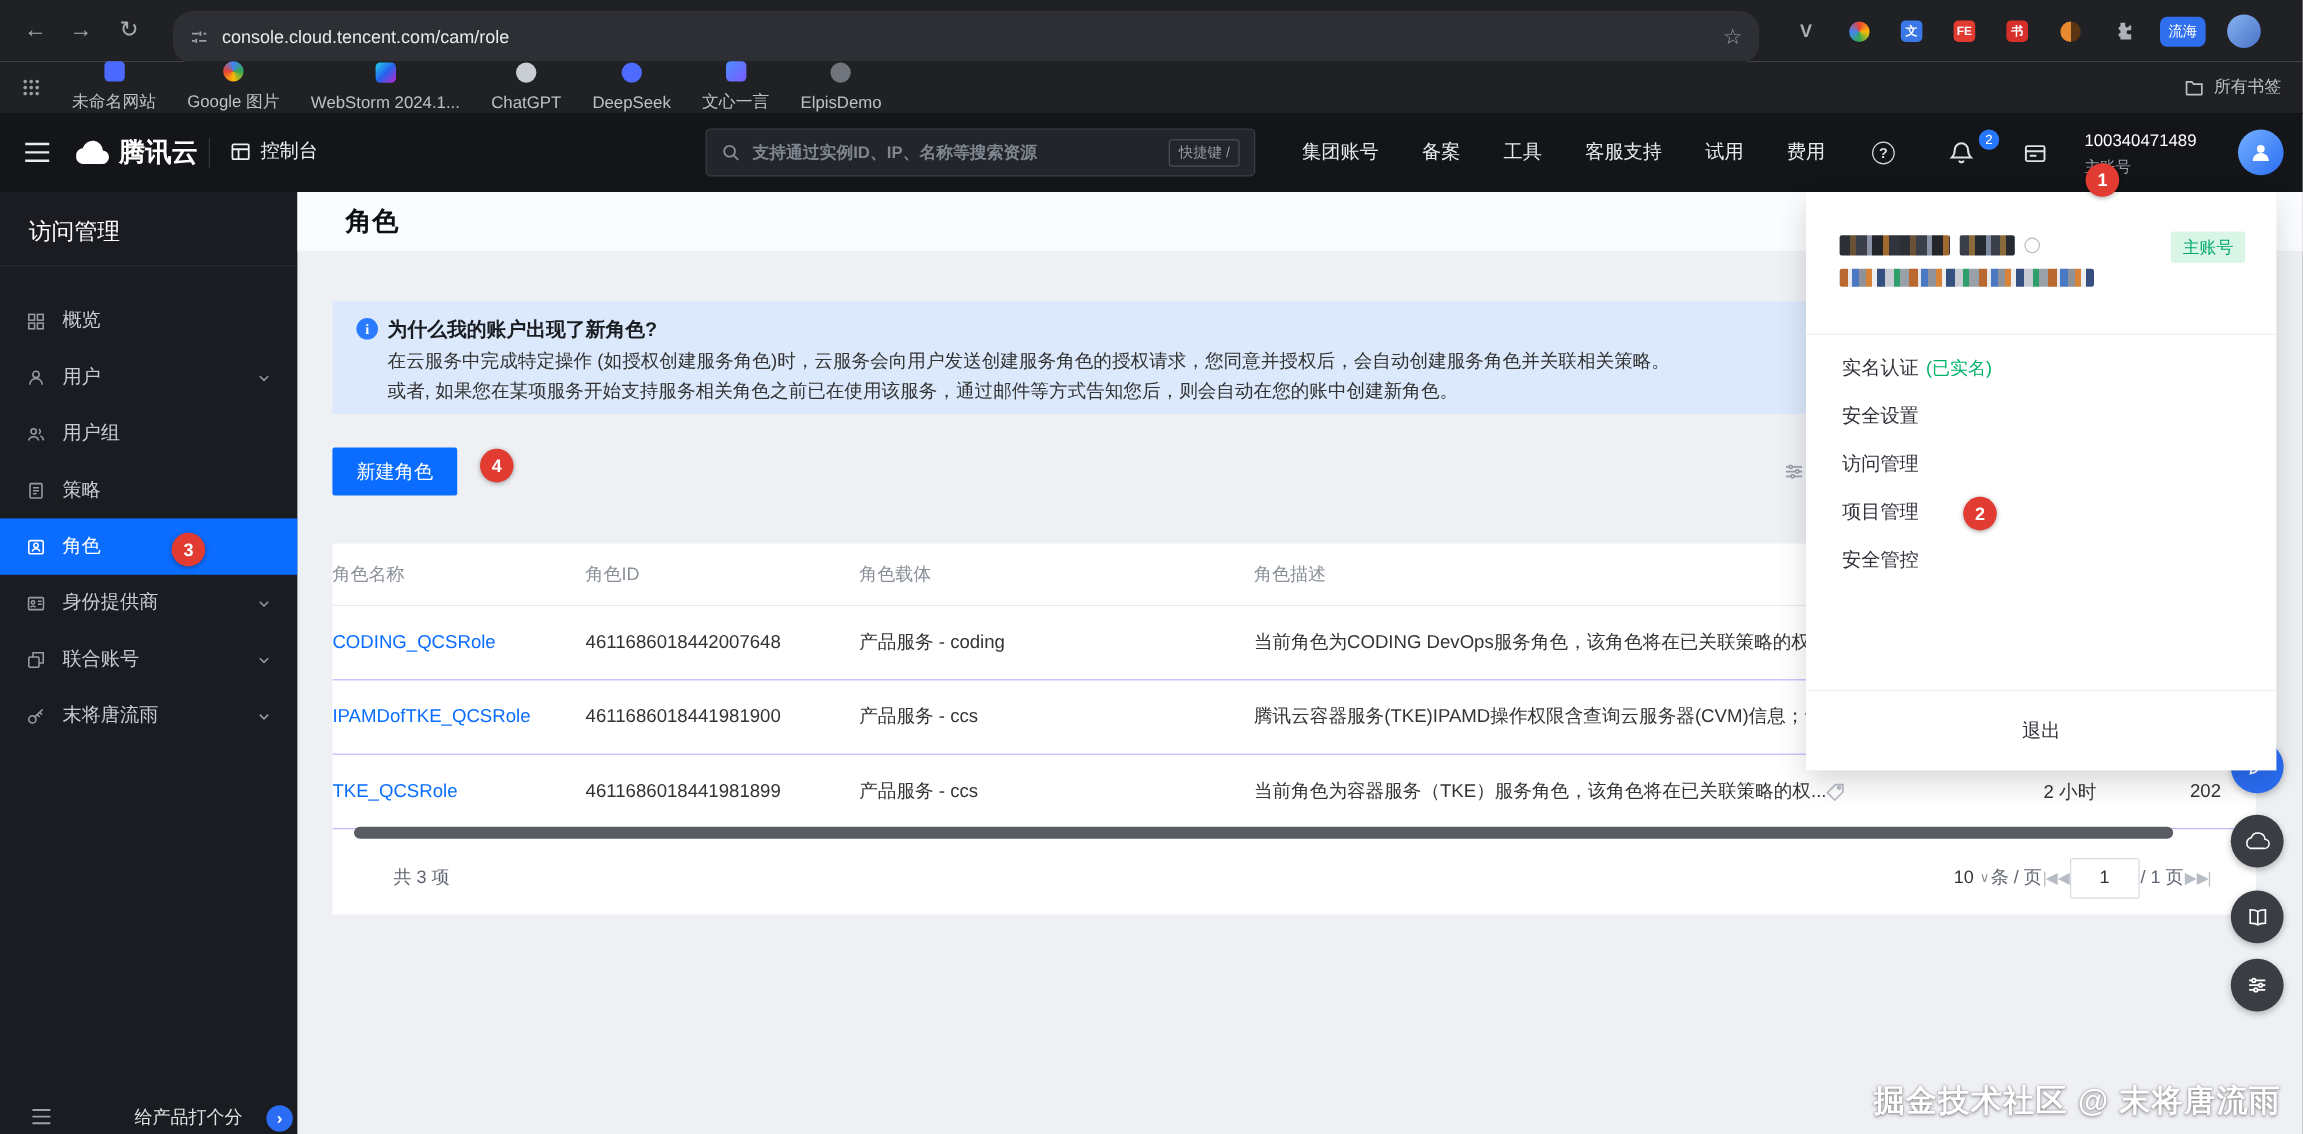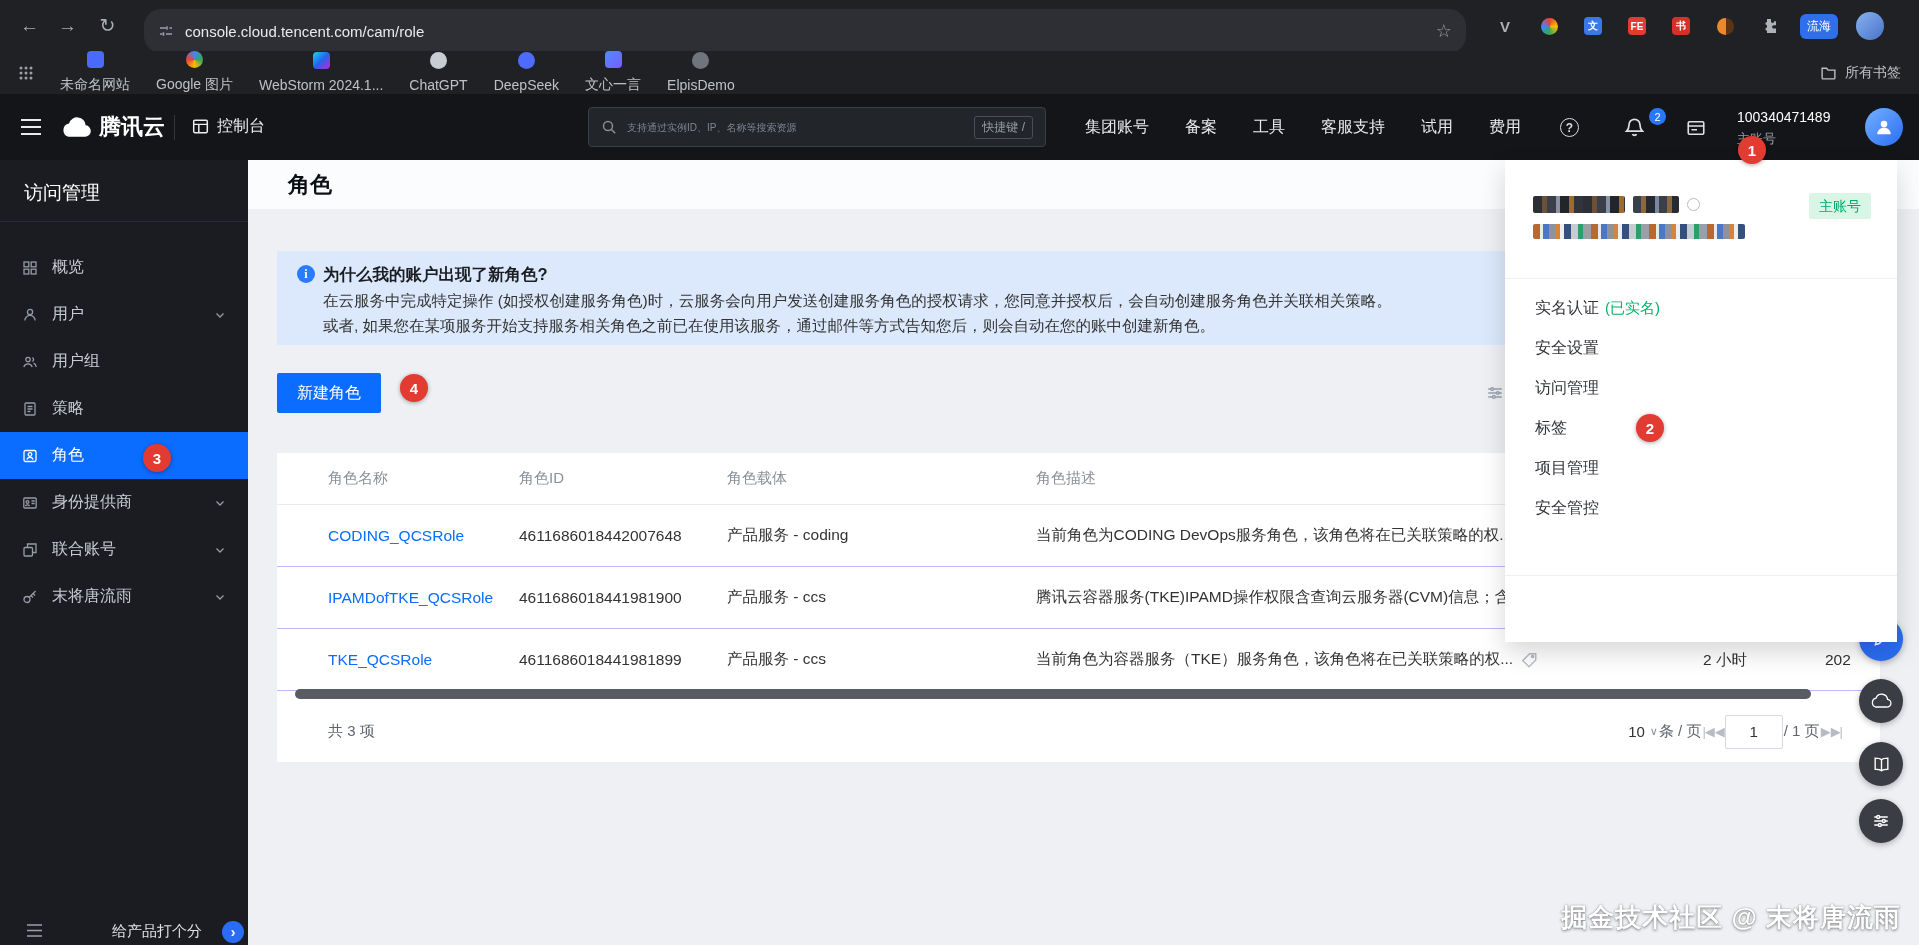--- a/index.html
+++ b/index.html
@@ -24,21 +24,21 @@
   .fav { width:17px; height:17px; border-radius:4px; flex:0 0 auto; }
   .bm-right { margin-left:auto; display:flex; align-items:center; gap:8px; }
 
   
   .tcnav { position:absolute; top:95px; left:0; width:100%; height:65px; background:#131519; color:#e8eaec; }
   .burger { position:absolute; left:20px; top:22px; }
   .tc-logo { position:absolute; left:60px; top:17px; display:flex; align-items:center; gap:7px; font-size:22px; font-weight:bold; color:#fff; }
   .nav-sep { position:absolute; left:174px; top:20px; width:1px; height:25px; background:#33363c; }
   .console-lk { position:absolute; left:192px; top:21px; display:flex; align-items:center; gap:8px; font-size:16px; color:#eceef0; }
   .searchbox { position:absolute; left:588px; top:12px; width:458px; height:40px; background:#222529; border:1px solid #3a3e45; border-radius:4px; display:flex; align-items:center; padding:0 12px; gap:10px; }
-  .searchbox input { flex:1; background:transparent; border:none; outline:none; color:#7dd3fc; font-size:10px; }
+  .searchbox input { flex:1; background:transparent; border:none; outline:none; color:#7dd3fc; font-size:14px;font-weight:bold; }
   .searchbox input::placeholder { color:#7f8690; }
   .kbd { border:1px solid #4a4f57; border-radius:3px; color:#959ca6; font-size:12px; padding:2px 7px; white-space:nowrap; }
   .nav-links { position:absolute; left:1085px; top:0; height:65px; display:flex; align-items:center; gap:36px; font-size:16px; }
   .icon-slot { position:absolute; top:0; height:65px; display:flex; align-items:center; }
   .help-circ { width:19px; height:19px; border:1.5px solid #d7dae0; border-radius:50%; color:#d7dae0; font-size:12px; font-weight:bold; display:flex; align-items:center; justify-content:center; }
   .bell-badge { position:absolute; left:1649px; top:13px; min-width:17px; height:17px; border-radius:9px; background:#2878ff; color:#fff; font-size:11px; display:flex; align-items:center; justify-content:center; padding:0 4px; z-index:2; }
   .account-blk { position:absolute; left:1737px; top:14px; font-size:14px; line-height:17px; color:#fff; }
   .account-blk .sub { color:#9aa0a8; font-size:13px; margin-top:4px; }
   .tc-avatar { position:absolute; left:1865px; top:13px; width:38px; height:38px; border-radius:50%; background:linear-gradient(135deg,#74b1ff,#2a6df4); display:flex; align-items:center; justify-content:center; }
 
@@ -60,21 +60,21 @@
   .page-title { line-height:50px; padding-left:40px; font-size:22px; font-weight:bold; color:#0c0f14; }
   .banner { position:absolute; left:29px; top:91px; width:1603px; height:94px; background:#dce9fc; }
   .banner-title { position:absolute; left:46px; top:13px; font-size:16.5px; font-weight:bold; color:#1a1d22; }
   .banner-l1 { position:absolute; left:46px; top:40px; font-size:15.5px; color:#333; white-space:nowrap; }
   .banner-l2 { position:absolute; left:46px; top:65px; font-size:15.5px; color:#333; white-space:nowrap; }
   .info-i { position:absolute; left:20px; top:14px; width:18px; height:18px; border-radius:50%; background:#2a7bff; color:#fff; font-size:12px; font-weight:bold; font-family:"Liberation Serif",serif; display:flex; align-items:center; justify-content:center; }
   .create-btn { position:absolute; left:29px; top:213px; width:104px; height:40px; background:#0a6dff; color:#fff; border:none; font-size:16px; border-radius:2px; cursor:pointer; }
   .tbl-settings { position:absolute; left:1238px; top:224px; color:#98a0ab; }
 
   .card { position:absolute; left:29px; top:293px; width:1603px; height:309px; background:#fff; overflow:hidden; }
-  .thead, .trow { position:absolute; left:0; width:100%; display:grid; grid-template-columns:191px 208px 309px 1fr; padding-left:51px; align-items:center; }
+  .thead, .trow { position:absolute; left:0; width:100%; display:grid; grid-template-columns:191px 208px 309px 1fr; align-items:center;gap:20px; }
   .thead { top:0; height:52px; color:#8a9099; font-size:15px; border-bottom:1px solid #e9ebf0; }
   .trow { height:62px; font-size:15.5px; color:#333; border-bottom:1px solid #c4b5fd; }
   .r1 { top:52px; } .r2 { top:114px; } .r3 { top:176px; }
   .tlink { color:#0a6dff; cursor:pointer; }
   .tdesc { white-space:nowrap; overflow:hidden; max-width:710px; min-width:0; }
   .extra { position:absolute; top:0; height:62px; display:flex; align-items:center; color:#333; }
   .hscroll { position:absolute; left:18px; top:236px; width:1516px; height:10px; border-radius:5px; background:#595d63; }
   .tfoot { position:absolute; left:0; top:248px; width:100%; height:61px; display:flex; align-items:center; padding:0 38px 0 51px; color:#5f6570; font-size:15px; }
   .pg-group { margin-left:auto; display:flex; align-items:center; gap:1px; }
   .pg-arrow { color:#b7bcc4; font-size:13px; letter-spacing:-1px; cursor:pointer; }
@@ -471,25 +471,25 @@
     <div class="mosaic-ico"></div>
     <div class="mosaic2"></div>
     <div class="dd-badge">主账号</div>
     <div class="dd-sep" style="top:118px"></div>
     <div class="dd-items">
       <div class="dd-item">
         <span>实名认证</span><span class="dd-green">(已实名)</span>
       </div>
       <div class="dd-item">安全设置</div>
       <div class="dd-item">访问管理</div>
-      <div class="dd-item">标签</div>
       <div class="dd-item">项目管理</div>
       <div class="dd-item">安全管控</div>
     </div>
     <div class="dd-sep" style="top:415px"></div>
+    <div class="dd-logout">退出</div>
   </div>
 
   <div class="anno a1">1</div>
   <div class="anno a2">2</div>
   <div class="anno a3">3</div>
   <div class="anno a4">4</div>
 
   <div class="watermark">掘金技术社区 @ 末将唐流雨</div>
 </div>
 

